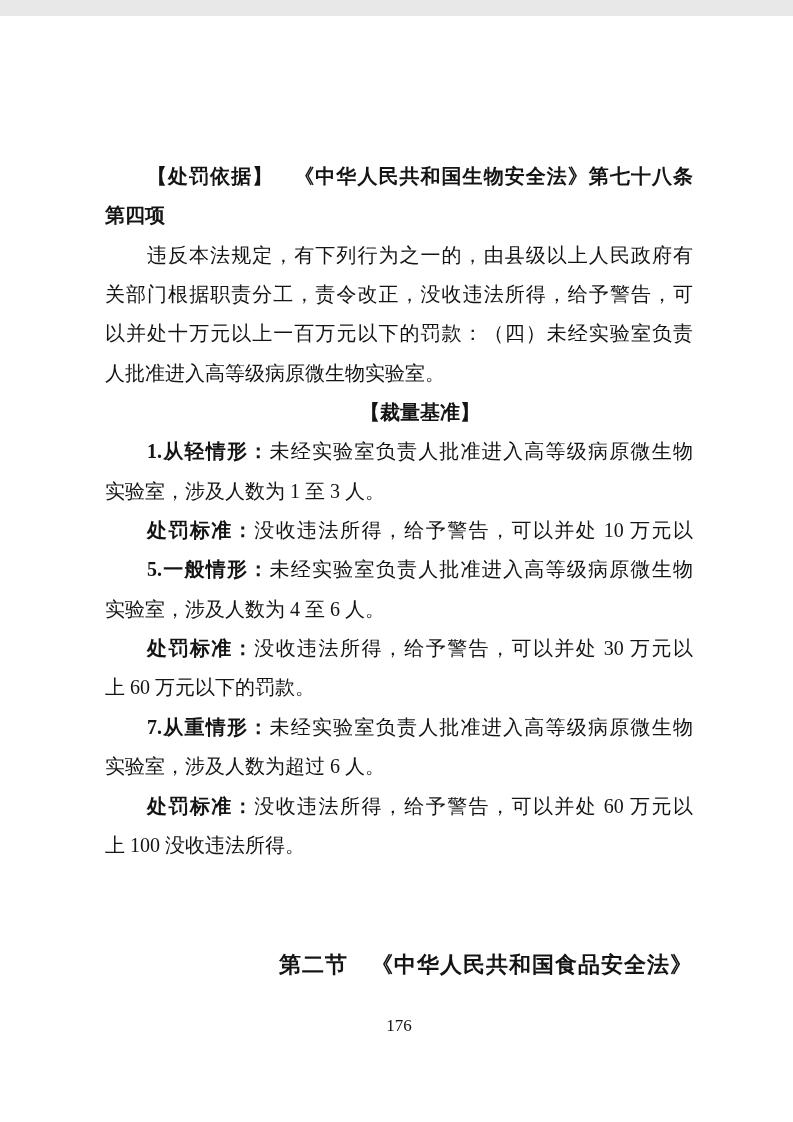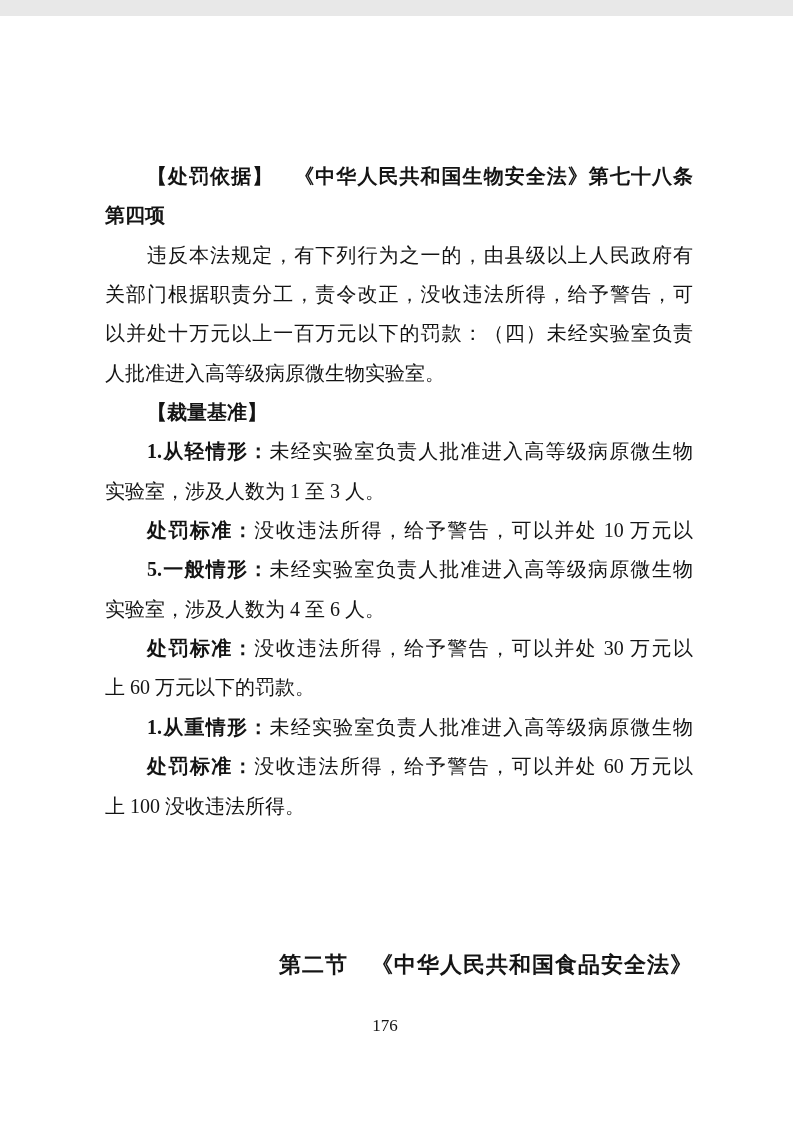--- a/index.html
+++ b/index.html
@@ -15,34 +15,34 @@
   .doc-body{
     position:absolute;
     left:105px;top:141px;width:588px;
     font-size:20px;
   }
   .ln{
     height:39.35px;
     line-height:39.35px;
     overflow:visible;
   }
-  .ind{text-indent:42px;}
+  .ind{text-indent:42px;text-align:center;}
   .j{text-align:justify;text-align-last:justify;}
   .b{font-weight:700;}
   .section-heading{
     position:absolute;
     left:105px;top:929px;width:588px;
     height:39px;line-height:39px;
     text-align:right;
     font-size:22px;font-weight:700;
     letter-spacing:1px;
   }
   .page-number{
     position:absolute;
-    left:91px;top:998px;width:588px;
+    left:105px;top:998px;width:588px;
     height:24px;line-height:24px;
     text-align:center;
     font-size:17px;
   }
 </style>
 </head>
 <body>
 
 <div class="page">
 
@@ -70,22 +70,23 @@
 
 
     <div class="ln ind j"><span class="b">5.一般情形：</span><span>未经实验室负责人批准进入高等级病原微生物</span></div>
 
     <div class="ln"><span class="b"></span><span>实验室，涉及人数为 4 至 6 人。</span></div>
 
     <div class="ln ind j"><span class="b">处罚标准：</span><span>没收违法所得，给予警告，可以并处 30 万元以</span></div>
 
     <div class="ln"><span class="b"></span><span>上 60 万元以下的罚款。</span></div>
 
-    <div class="ln ind j"><span class="b">1.从重情形：</span><span>未经实验室负责人批准进入高等级病原微生物</span></div>
+    <div class="ln ind j"><span class="b">7.从重情形：</span><span>未经实验室负责人批准进入高等级病原微生物</span></div>
 
+    <div class="ln"><span class="b"></span><span>实验室，涉及人数为超过 6 人。</span></div>
 
     <div class="ln ind j"><span class="b">处罚标准：</span><span>没收违法所得，给予警告，可以并处 60 万元以</span></div>
 
     <div class="ln"><span class="b"></span><span>上 100 没收违法所得。</span></div>
 
   </div>
 
   <div class="section-heading">第二节　《中华人民共和国食品安全法》</div>
 
   <div class="page-number">176</div>

